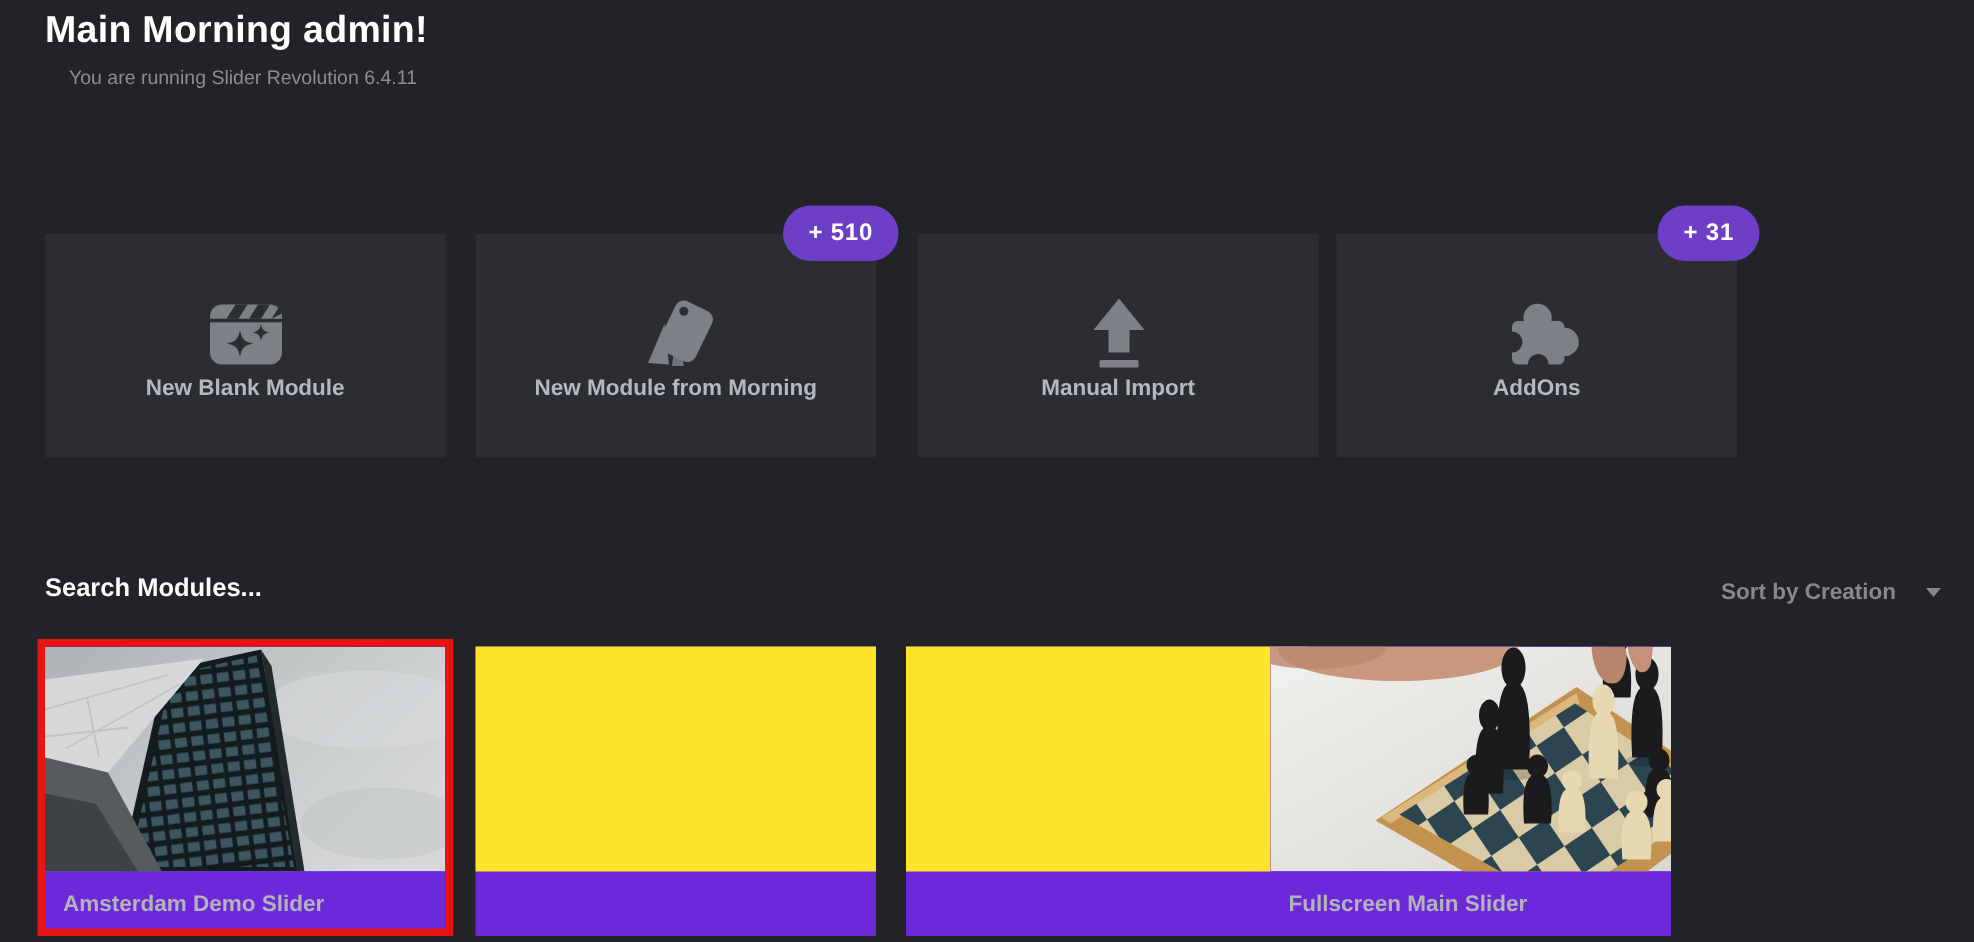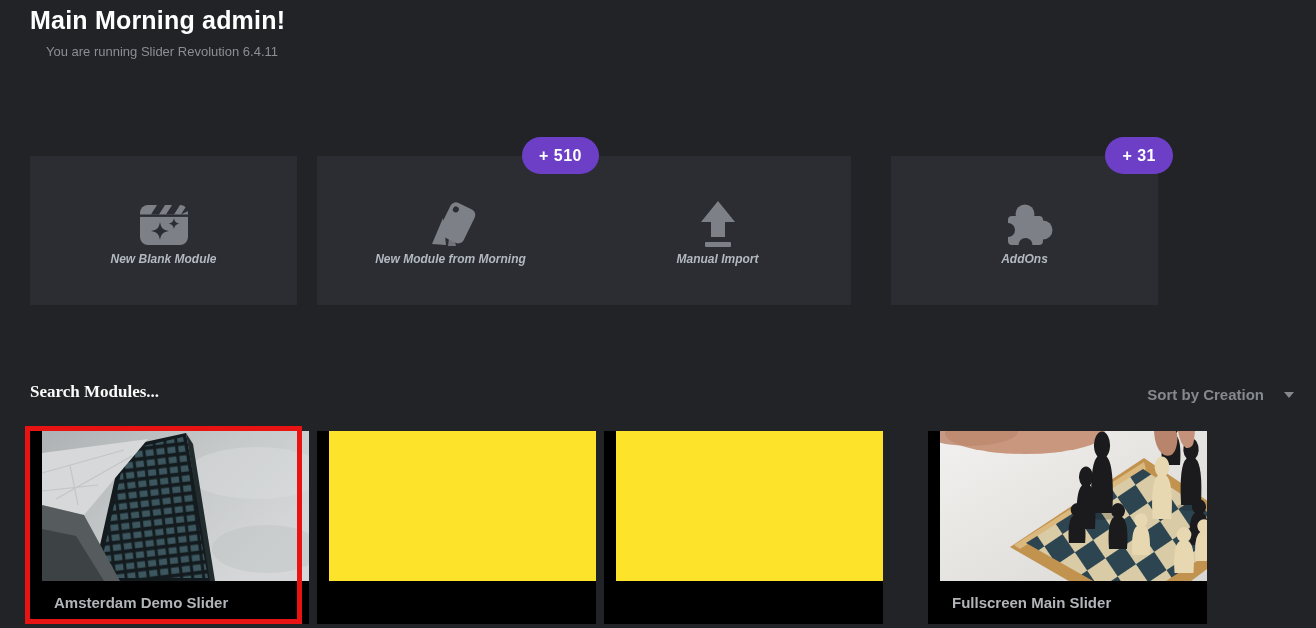--- a/index.html
+++ b/index.html
@@ -17,53 +17,53 @@
   .page-subtitle{
     position:absolute;left:30px;top:44px;
     font-size:13px;color:#8b8e92;margin-left:16px;
   }
   
   .action-card{
     position:absolute;top:156px;width:267px;height:149px;
     background:#2b2d32;cursor:pointer;
     display:flex;flex-direction:column;align-items:center;justify-content:center;
   }
-  .ac-0{left:30px}.ac-1{left:317px}.ac-2{left:584px}.ac-3{left:891px}
-  .action-label{font-size:12px;font-weight:700;color:#b2b9c0;font-style:italic;}
+  .ac-0{left:30px}.ac-1{left:317px}.ac-2{left:612px}.ac-3{left:891px}
+  .action-label{font-size:15px;font-weight:700;color:#b2b9c0;}
   .action-icon{width:62px;height:56px;display:flex;align-items:center;justify-content:center;}
   .badge{
     position:absolute;top:-19px;right:-15px;z-index:3;
     background:#6c3fc6;color:#ffffff;
     font-size:16px;font-weight:700;letter-spacing:.5px;
     height:37px;line-height:37px;padding:0 17px;border-radius:19px;
     white-space:nowrap;
   }
   
   .search-input{
     position:absolute;left:30px;top:377px;width:430px;height:30px;
     background:transparent;border:none;outline:none;padding:0;
-    font-family:Liberation Serif, serif;font-size:17px;font-weight:700;color:#5eead4;
+    font-family:Liberation Sans, sans-serif;font-size:17px;font-weight:700;color:#5eead4;
   }
   .search-input::placeholder{color:#fbfbfb;opacity:1;}
   .sort-dropdown{
     position:absolute;top:383px;right:22px;height:22px;
     display:flex;align-items:center;gap:20px;cursor:pointer;
     font-size:15px;font-weight:700;color:#85888c;
   }
   .caret-down{
     width:0;height:0;margin-top:2px;
     border-left:5px solid transparent;border-right:5px solid transparent;
     border-top:6px solid #85888c;
   }
   
   .module-card{
     position:absolute;top:431px;width:267px;height:193px;
-    background:#000000;cursor:pointer;padding-left:12px;
-  }
-  .mc-0{left:30px}.mc-1{left:317px}.mc-2{left:604px}.mc-3{left:928px}
+    background:#6d28d9;cursor:pointer;
+  }
+  .mc-0{left:30px}.mc-1{left:317px}.mc-2{left:604px}.mc-3{left:847px}
   .module-thumb{width:267px;height:150px;overflow:hidden;}
   .module-thumb svg{display:block;}
   .thumb-yellow{background:#fde32a;}
   .module-caption{
     height:43px;line-height:43px;padding:0 12px;
     font-size:15px;font-weight:700;color:#b1b4b8;
     white-space:nowrap;overflow:hidden;
   }
   .highlight-box{
     position:absolute;left:25px;top:426px;width:277px;height:198px;

